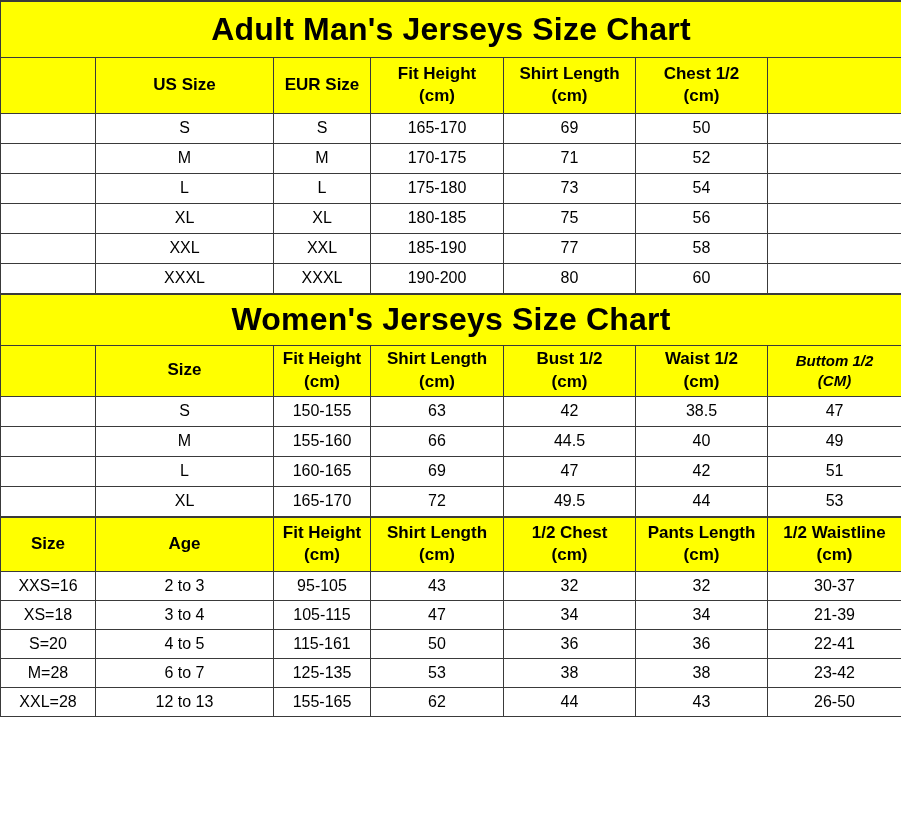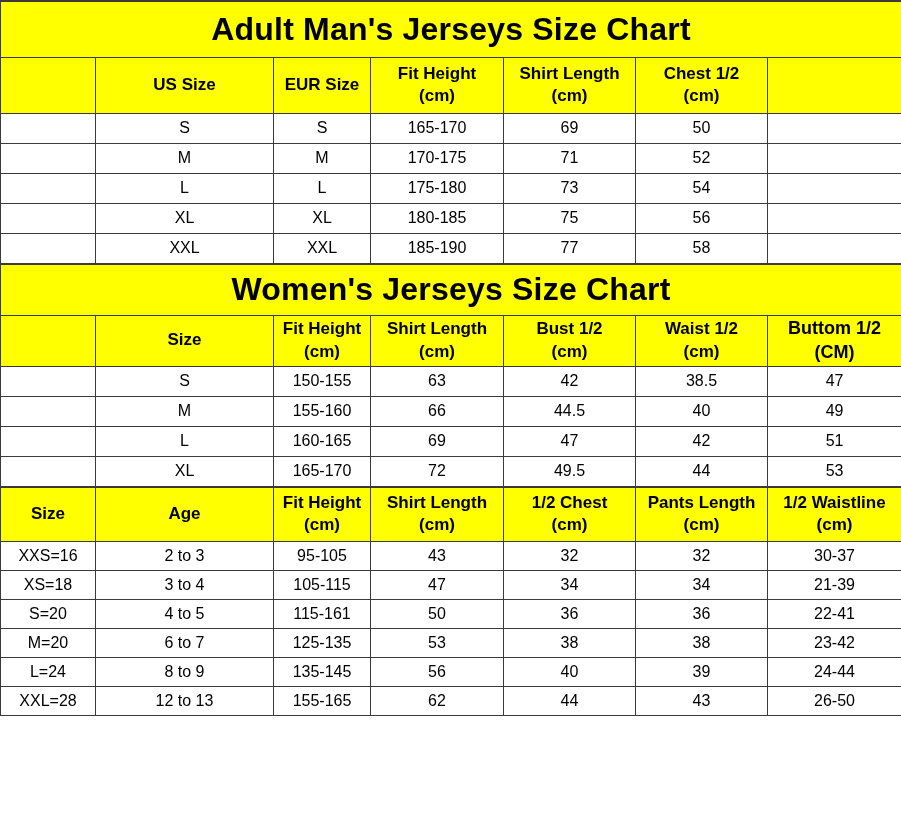--- a/index.html
+++ b/index.html
@@ -42,21 +42,21 @@
     background: #ffff00;
     font-weight: bold;
     font-size: 17px;
     line-height: 1.32;
     white-space: pre-line;
   }
   table.s0 thead tr { height: 56px; }
   table.s1 thead tr { height: 51px; }
   table.s2 thead tr { height: 54px; }
   
-  table.s1 thead th:nth-child(7) { font-size: 18px; }
+  table.s1 thead th:nth-child(7) { font-size: 15px; font-style: italic; }
   
   table.size-chart tbody td {
     background: #ffffff;
     font-size: 16px;
     font-weight: normal;
   }
   table.s0 tbody tr { height: 30px; }
   table.s1 tbody tr { height: 30px; }
   table.s2 tbody tr { height: 29px; margin-left: 44px; }
   
@@ -139,20 +139,29 @@
         </tr>
         <tr>
           <td></td>
           <td>XXL</td>
           <td>XXL</td>
           <td>185-190</td>
           <td>77</td>
           <td>58</td>
           <td></td>
         </tr>
+        <tr>
+          <td></td>
+          <td>XXXL</td>
+          <td>XXXL</td>
+          <td>190-200</td>
+          <td>80</td>
+          <td>60</td>
+          <td></td>
+        </tr>
       </tbody>
   </table>
 
   <table class="size-chart s1">
     <colgroup>
       <col class="c0">
         <col class="c1">
         <col class="c2">
         <col class="c3">
         <col class="c4">
@@ -266,36 +275,27 @@
         <tr>
           <td>S=20</td>
           <td>4 to 5</td>
           <td>115-161</td>
           <td>50</td>
           <td>36</td>
           <td>36</td>
           <td>22-41</td>
         </tr>
         <tr>
-          <td>M=20</td>
+          <td>M=28</td>
           <td>6 to 7</td>
           <td>125-135</td>
           <td>53</td>
           <td>38</td>
           <td>38</td>
           <td>23-42</td>
-        </tr>
-        <tr>
-          <td>L=24</td>
-          <td>8 to 9</td>
-          <td>135-145</td>
-          <td>56</td>
-          <td>40</td>
-          <td>39</td>
-          <td>24-44</td>
         </tr>
         <tr>
           <td>XXL=28</td>
           <td>12 to 13</td>
           <td>155-165</td>
           <td>62</td>
           <td>44</td>
           <td>43</td>
           <td>26-50</td>
         </tr>

